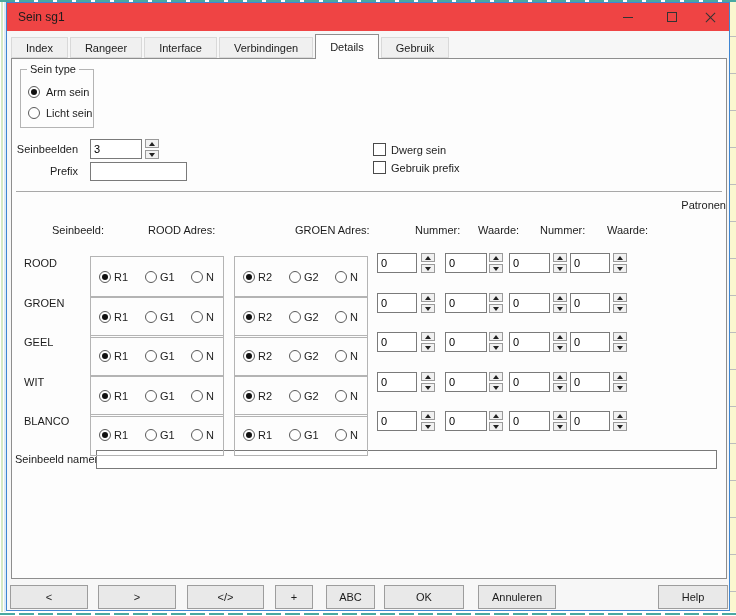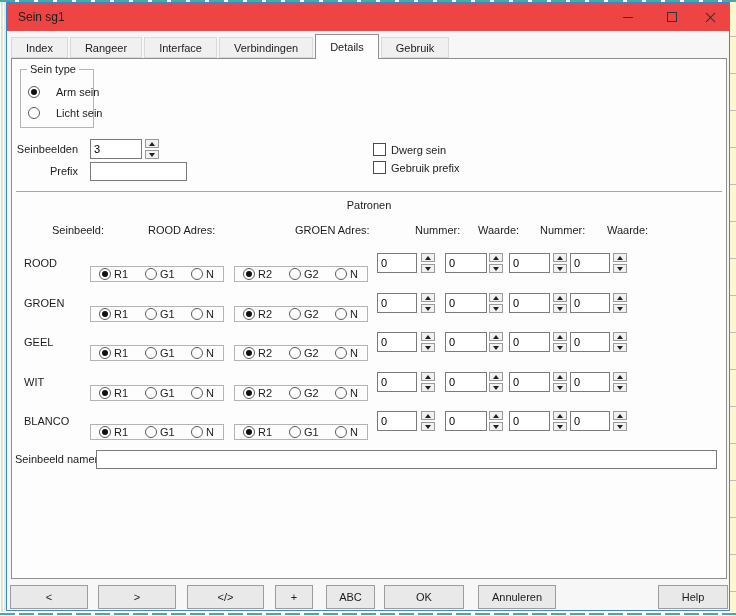--- a/index.html
+++ b/index.html
@@ -41,21 +41,21 @@
   .page { position:absolute; left:4px; top:55px; width:716px; height:521px;
     border:1px solid #8e8e8e; background:#fdfdfd; z-index:1; }
 
   .groupbox { position:absolute; border:1px solid #b4b4b4; }
   .gb-caption { position:absolute; top:-7px; left:6px; background:#fdfdfd; padding:0 3px; white-space:nowrap; }
   .gb-sein-type { left:8px; top:10px; width:74px; height:59px; }
   .gb-soort { left:359px; top:10px; width:172px; height:58px; }
   .gb-options-col { position:absolute; left:7px; top:16px; display:flex; flex-direction:column; gap:9px; }
   .gb-options-grid { position:absolute; left:5px; top:14px; display:grid; grid-template-columns:88px auto; row-gap:8px; column-gap:4px; }
 
-  .radio-item { display:inline-flex; align-items:center; gap:16px; white-space:nowrap; }
+  .radio-item { display:inline-flex; align-items:center; gap:6px; white-space:nowrap; }
   .radio { width:12px; height:12px; border:1px solid #5a5a5a; border-radius:50%; background:#fff; position:relative; flex:0 0 auto; }
   .radio.sel::after { content:""; position:absolute; inset:2px; border-radius:50%; background:#111; }
 
   .check-col { position:absolute; left:361px; top:84px; display:flex; flex-direction:column; gap:5px; }
   .check-item { display:inline-flex; align-items:center; gap:5px; white-space:nowrap; }
   .checkbox { width:13px; height:13px; border:1px solid #4a4a4a; background:#fff; flex:0 0 auto; }
 
   .fld-label { position:absolute; text-align:right; white-space:nowrap; }
   .lbl-seinbeelden { left:4px; top:80px; width:62px; line-height:20px; }
   .lbl-prefix { left:4px; top:103px; width:62px; line-height:19px; }
@@ -66,27 +66,27 @@
   .inp-prefix { left:78px; top:103px; width:97px; height:19px; }
   .inp-namen { left:84px; top:391px; width:621px; height:19px; }
   .lbl-namen { position:absolute; left:3px; top:391px; line-height:19px; white-space:nowrap; }
 
   .spinner { position:absolute; width:14px; height:20px; display:flex; flex-direction:column; gap:2px; }
   .spin-btn { flex:1 1 0; border:1px solid #9a9a9a; background:#f1f1f1; display:flex; align-items:center; justify-content:center; }
   .tri-up { width:0; height:0; border-left:3px solid transparent; border-right:3px solid transparent; border-bottom:4px solid #222; }
   .tri-down { width:0; height:0; border-left:3px solid transparent; border-right:3px solid transparent; border-top:4px solid #222; }
 
   .separator { position:absolute; left:4px; right:4px; top:132px; height:1px; background:#a8a8a8; }
-  .pat-title { position:absolute; left:0; right:0; top:140px; text-align:center; }
+  .pat-title { position:absolute; left:0; right:0; top:140px; text-align:right; }
   .pat-headers { position:absolute; left:0; right:0; top:165px; height:14px; }
   .pat-header { position:absolute; white-space:nowrap;margin-left:28px; }
 
   .pat-row { position:absolute; left:0; width:100%; height:32px; }
   .row-label { position:absolute; left:12px; line-height:30px; white-space:nowrap; }
-  .radiobox { position:absolute; top:18px; width:134px; height:16px; border:1px solid #b4b4b4; }
+  .radiobox { position:absolute; top:8px; width:134px; height:42px; border:1px solid #b4b4b4; }
   .row-radio { position:absolute; top:50%; transform:translateY(-50%); display:inline-flex; align-items:center; gap:3px; }
   .pat-row input.spinbox { top:5px; height:20px; }
   .pat-row .spinner { top:5px; }
 
   .fbtn { position:absolute; top:582px; height:24px; background:#e9e9e9; border:1px solid #9d9d9d;
     font-family:"Liberation Sans",sans-serif; font-size:11px; color:#1c1c1c; }
 
   .resize-grip { position:absolute; right:1px; bottom:1px; width:9px; height:9px;
     background-image:radial-gradient(#9a9a9a 1px, transparent 1.1px); background-size:3px 3px;
     clip-path:polygon(100% 0, 100% 100%, 0 100%); }

